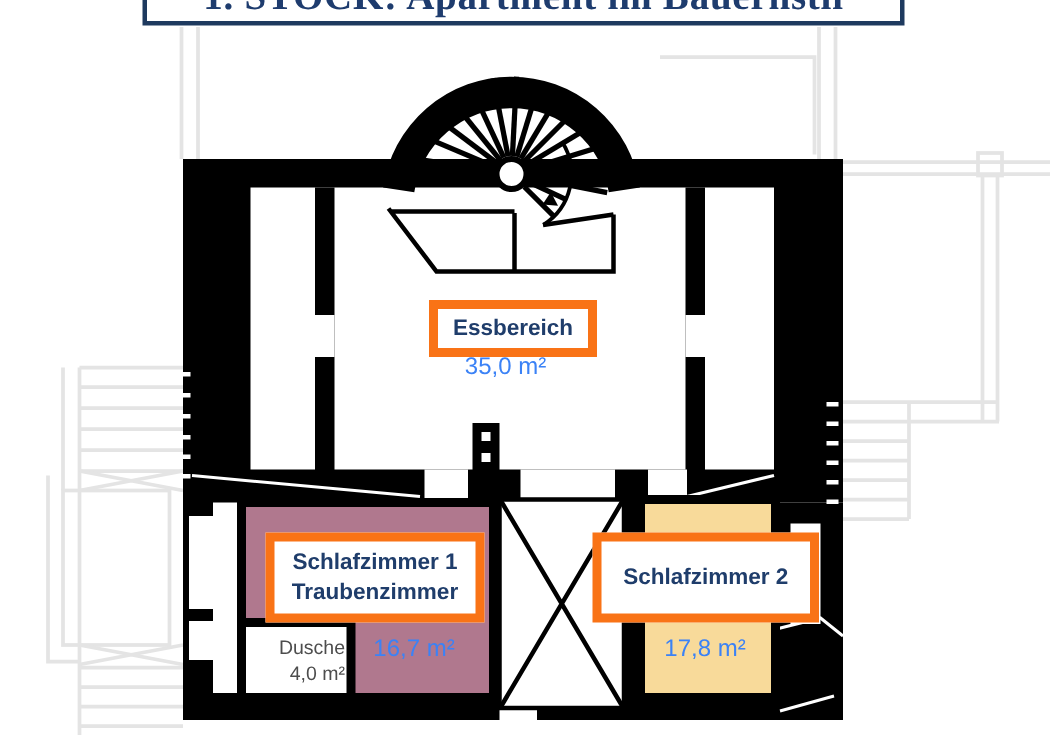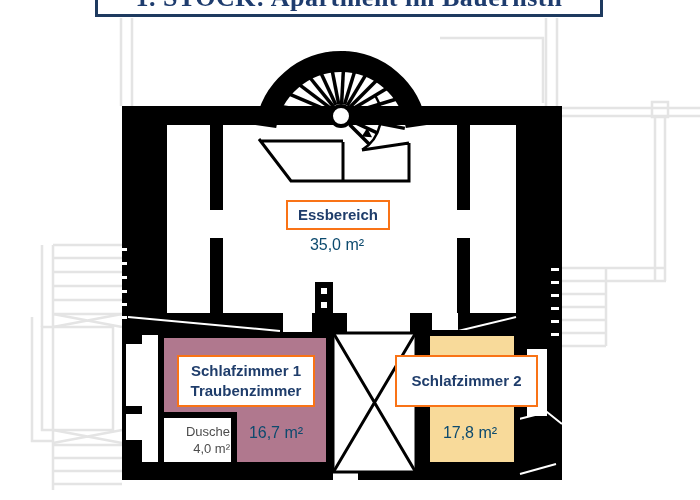--- a/index.html
+++ b/index.html
@@ -7,32 +7,32 @@
     position:relative;
     width:700px;height:500px;
     overflow:hidden;
     background:#ffffff;
     font-family:"Liberation Sans",sans-serif;
   }
   #plan-svg{position:absolute;left:0;top:0;}
   .room-label-box{
     position:absolute;
     background:#ffffff;
-    border:2px solid #f97316;
+    border:6px solid #f97316;
     color:#1f3d6b;
     font-weight:bold;
     font-size:15px;
     line-height:1.32;
     display:flex;flex-direction:column;align-items:center;justify-content:center;
     text-align:center;
     z-index:6;
   }
   .area-text{
     position:absolute;
-    color:#0c4a6e;
+    color:#3b82f6;
     font-size:16px;
     text-align:center;
     z-index:6;
   }
   .dusche-label{
     position:absolute;
     left:166px;top:421px;width:64px;height:40px;
     color:#4d4d4d;
     font-size:13px;line-height:1.3;
     display:flex;flex-direction:column;align-items:flex-end;justify-content:center;

